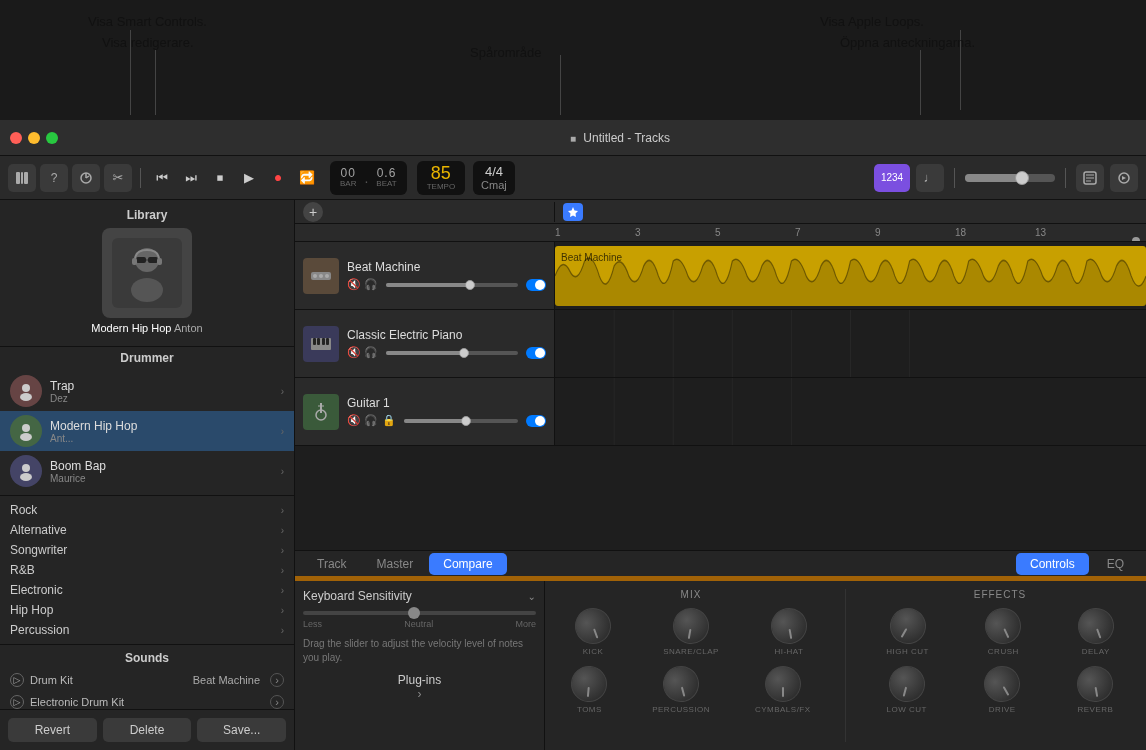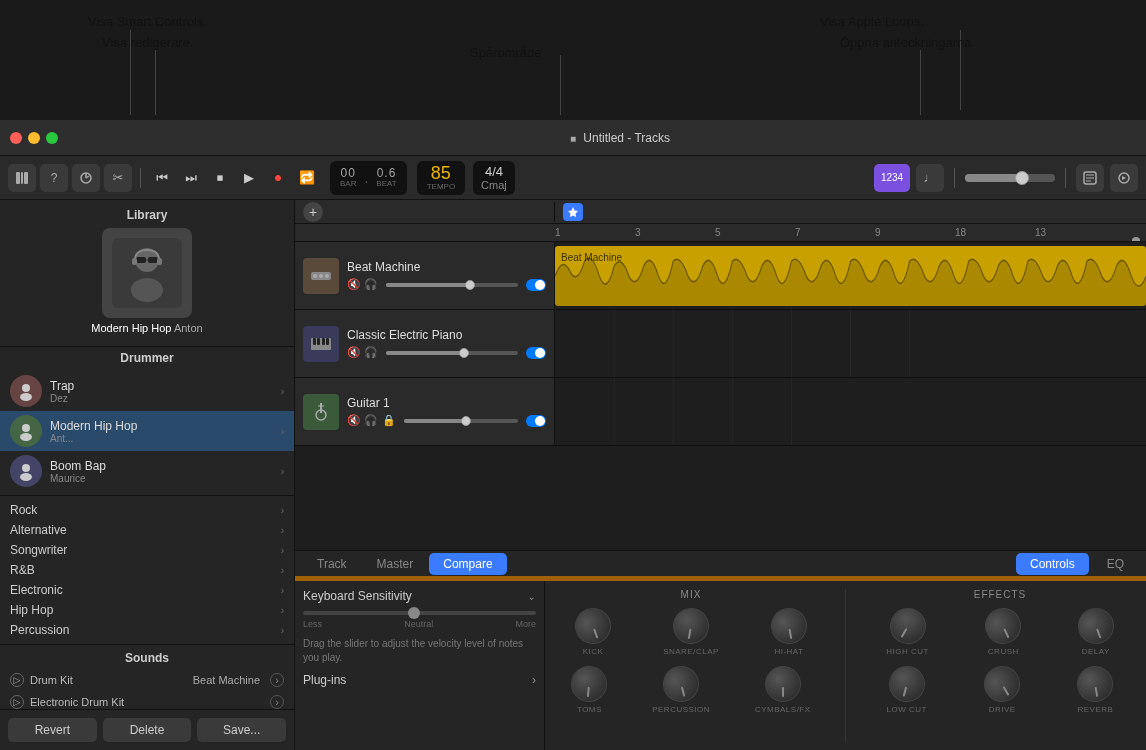--- a/index.html
+++ b/index.html
@@ -631,20 +631,21 @@
       color: #777;
       line-height: 1.4;
     }
     .plug-ins-row {
       display: flex;
       align-items: center;
       justify-content: space-between;
       font-size: 12px;
       color: #ccc;
       cursor: pointer;
+      flex-direction: column;
     }
     .plug-ins-row .chevron { font-size: 12px; color: #888; }
 
     
     .smart-right {
       flex: 1;
       padding: 8px;
       display: flex;
       gap: 16px;
     }

